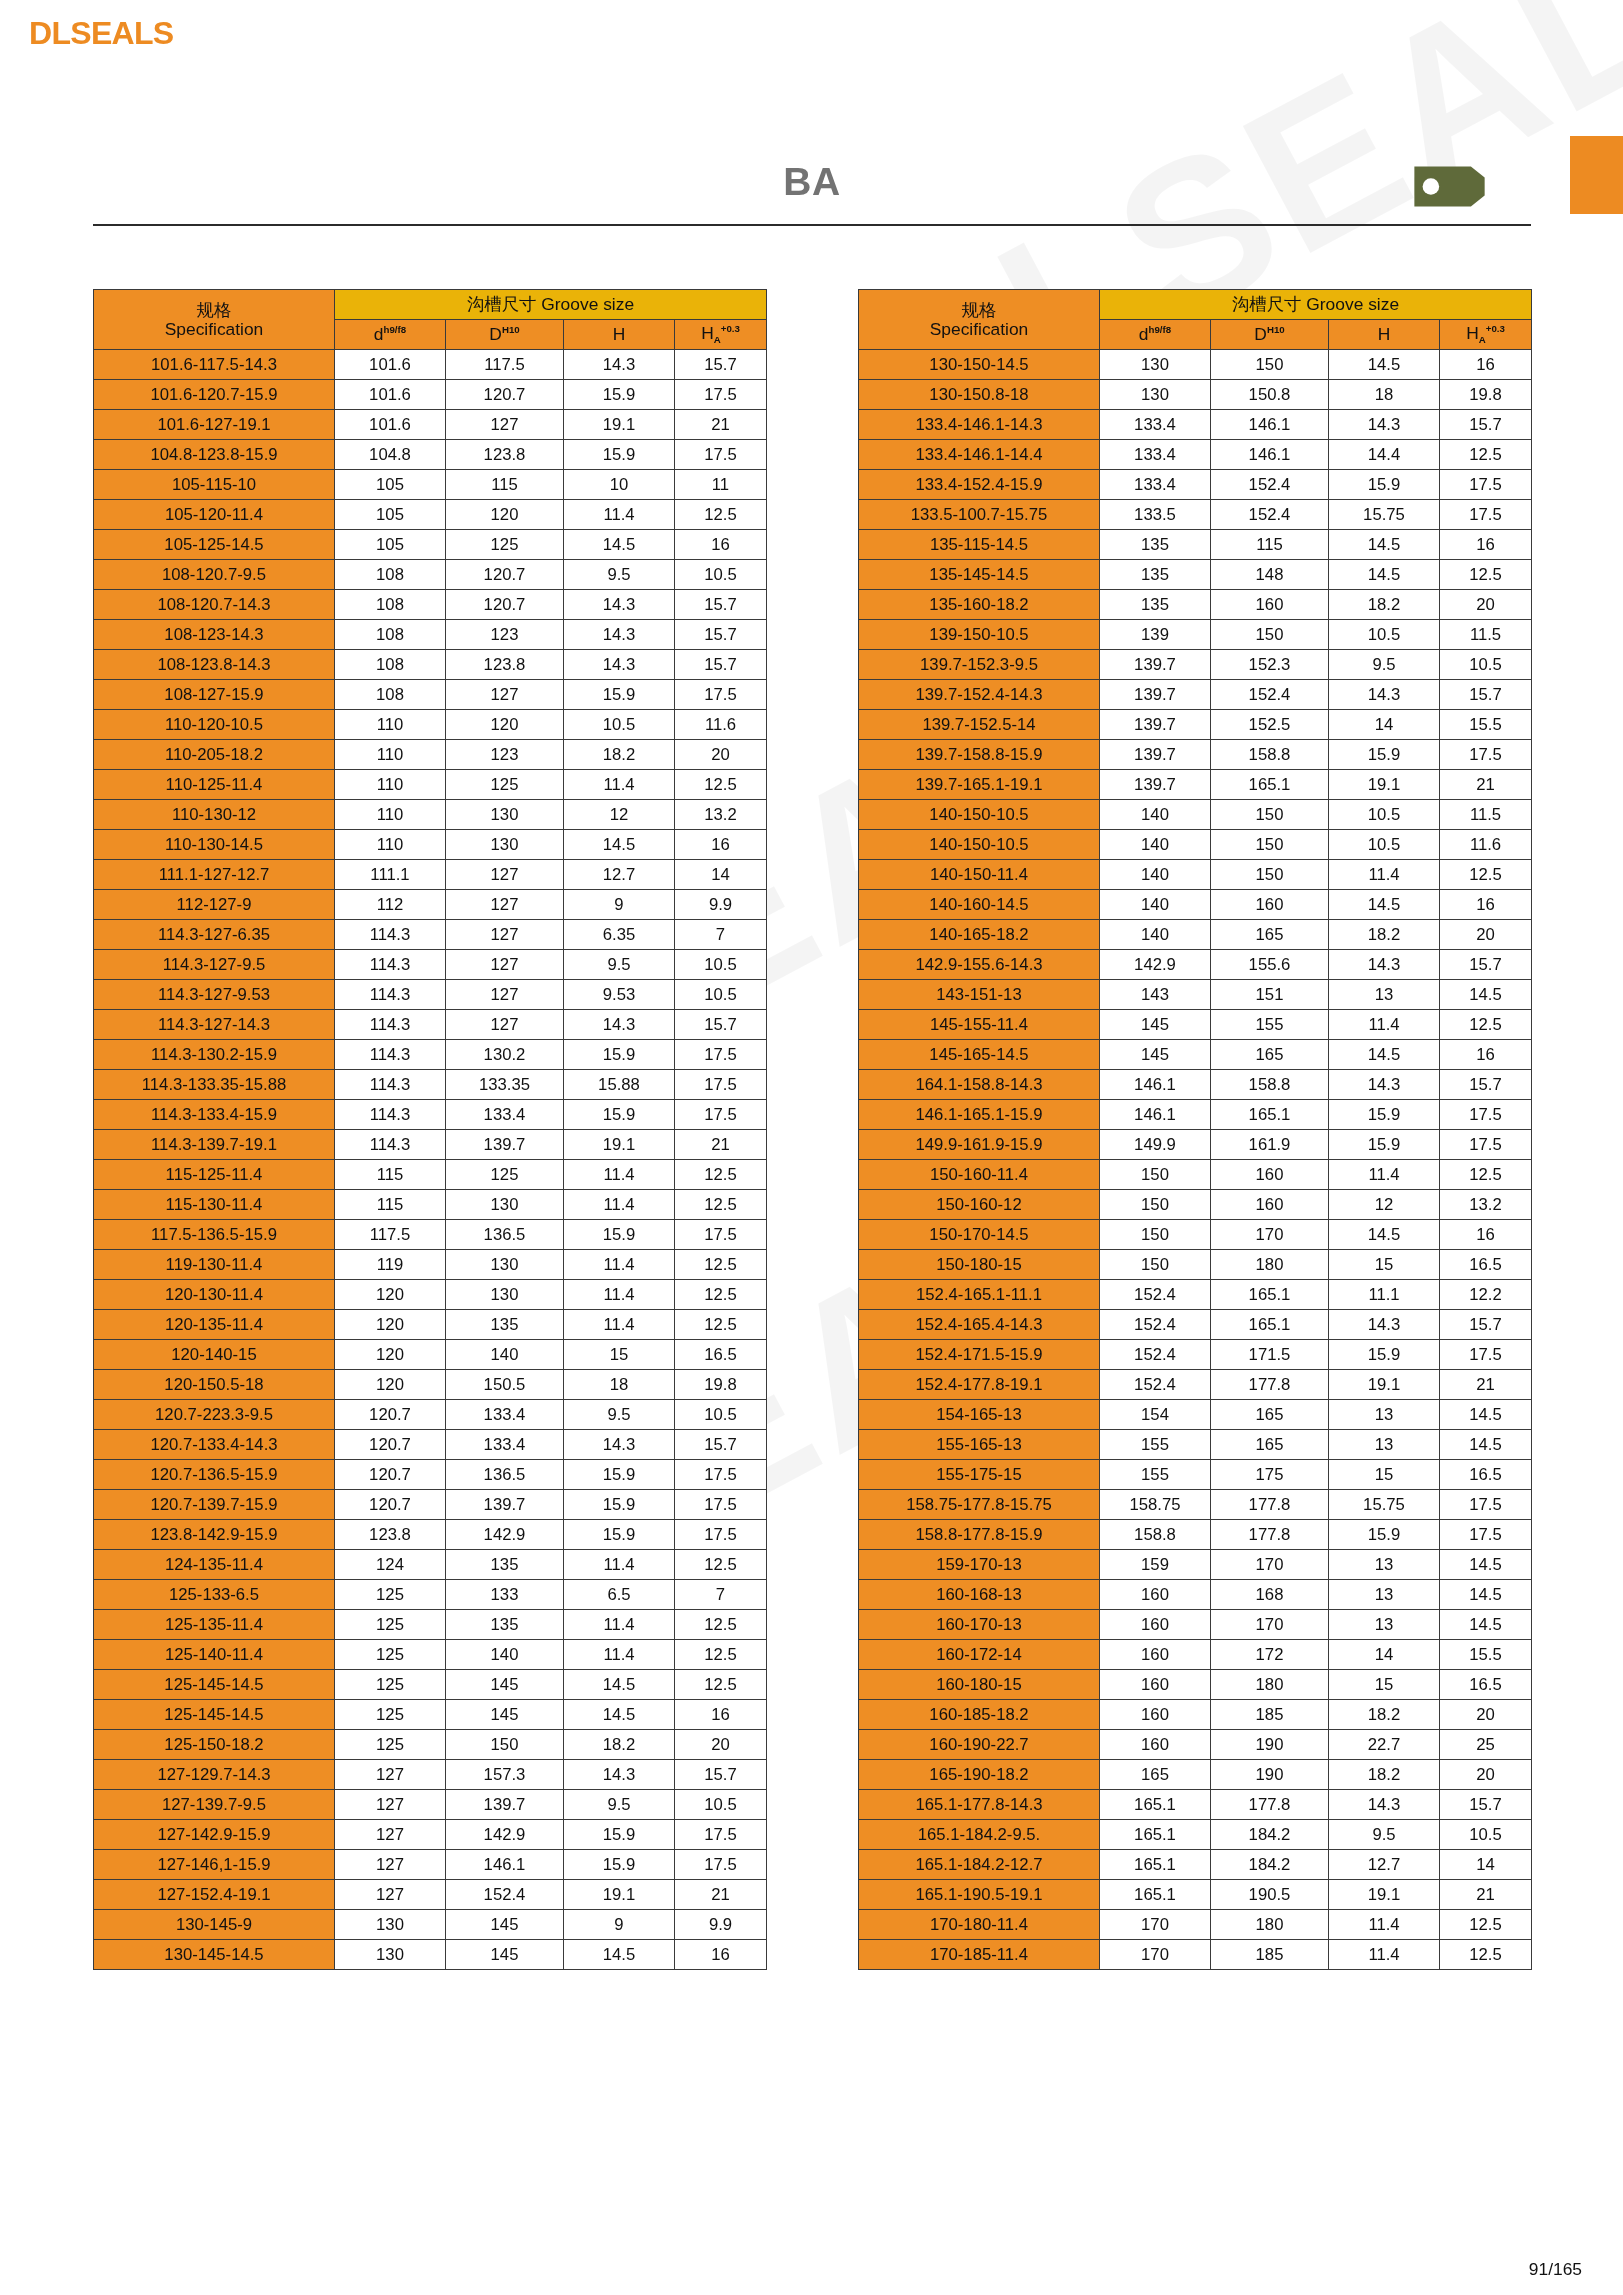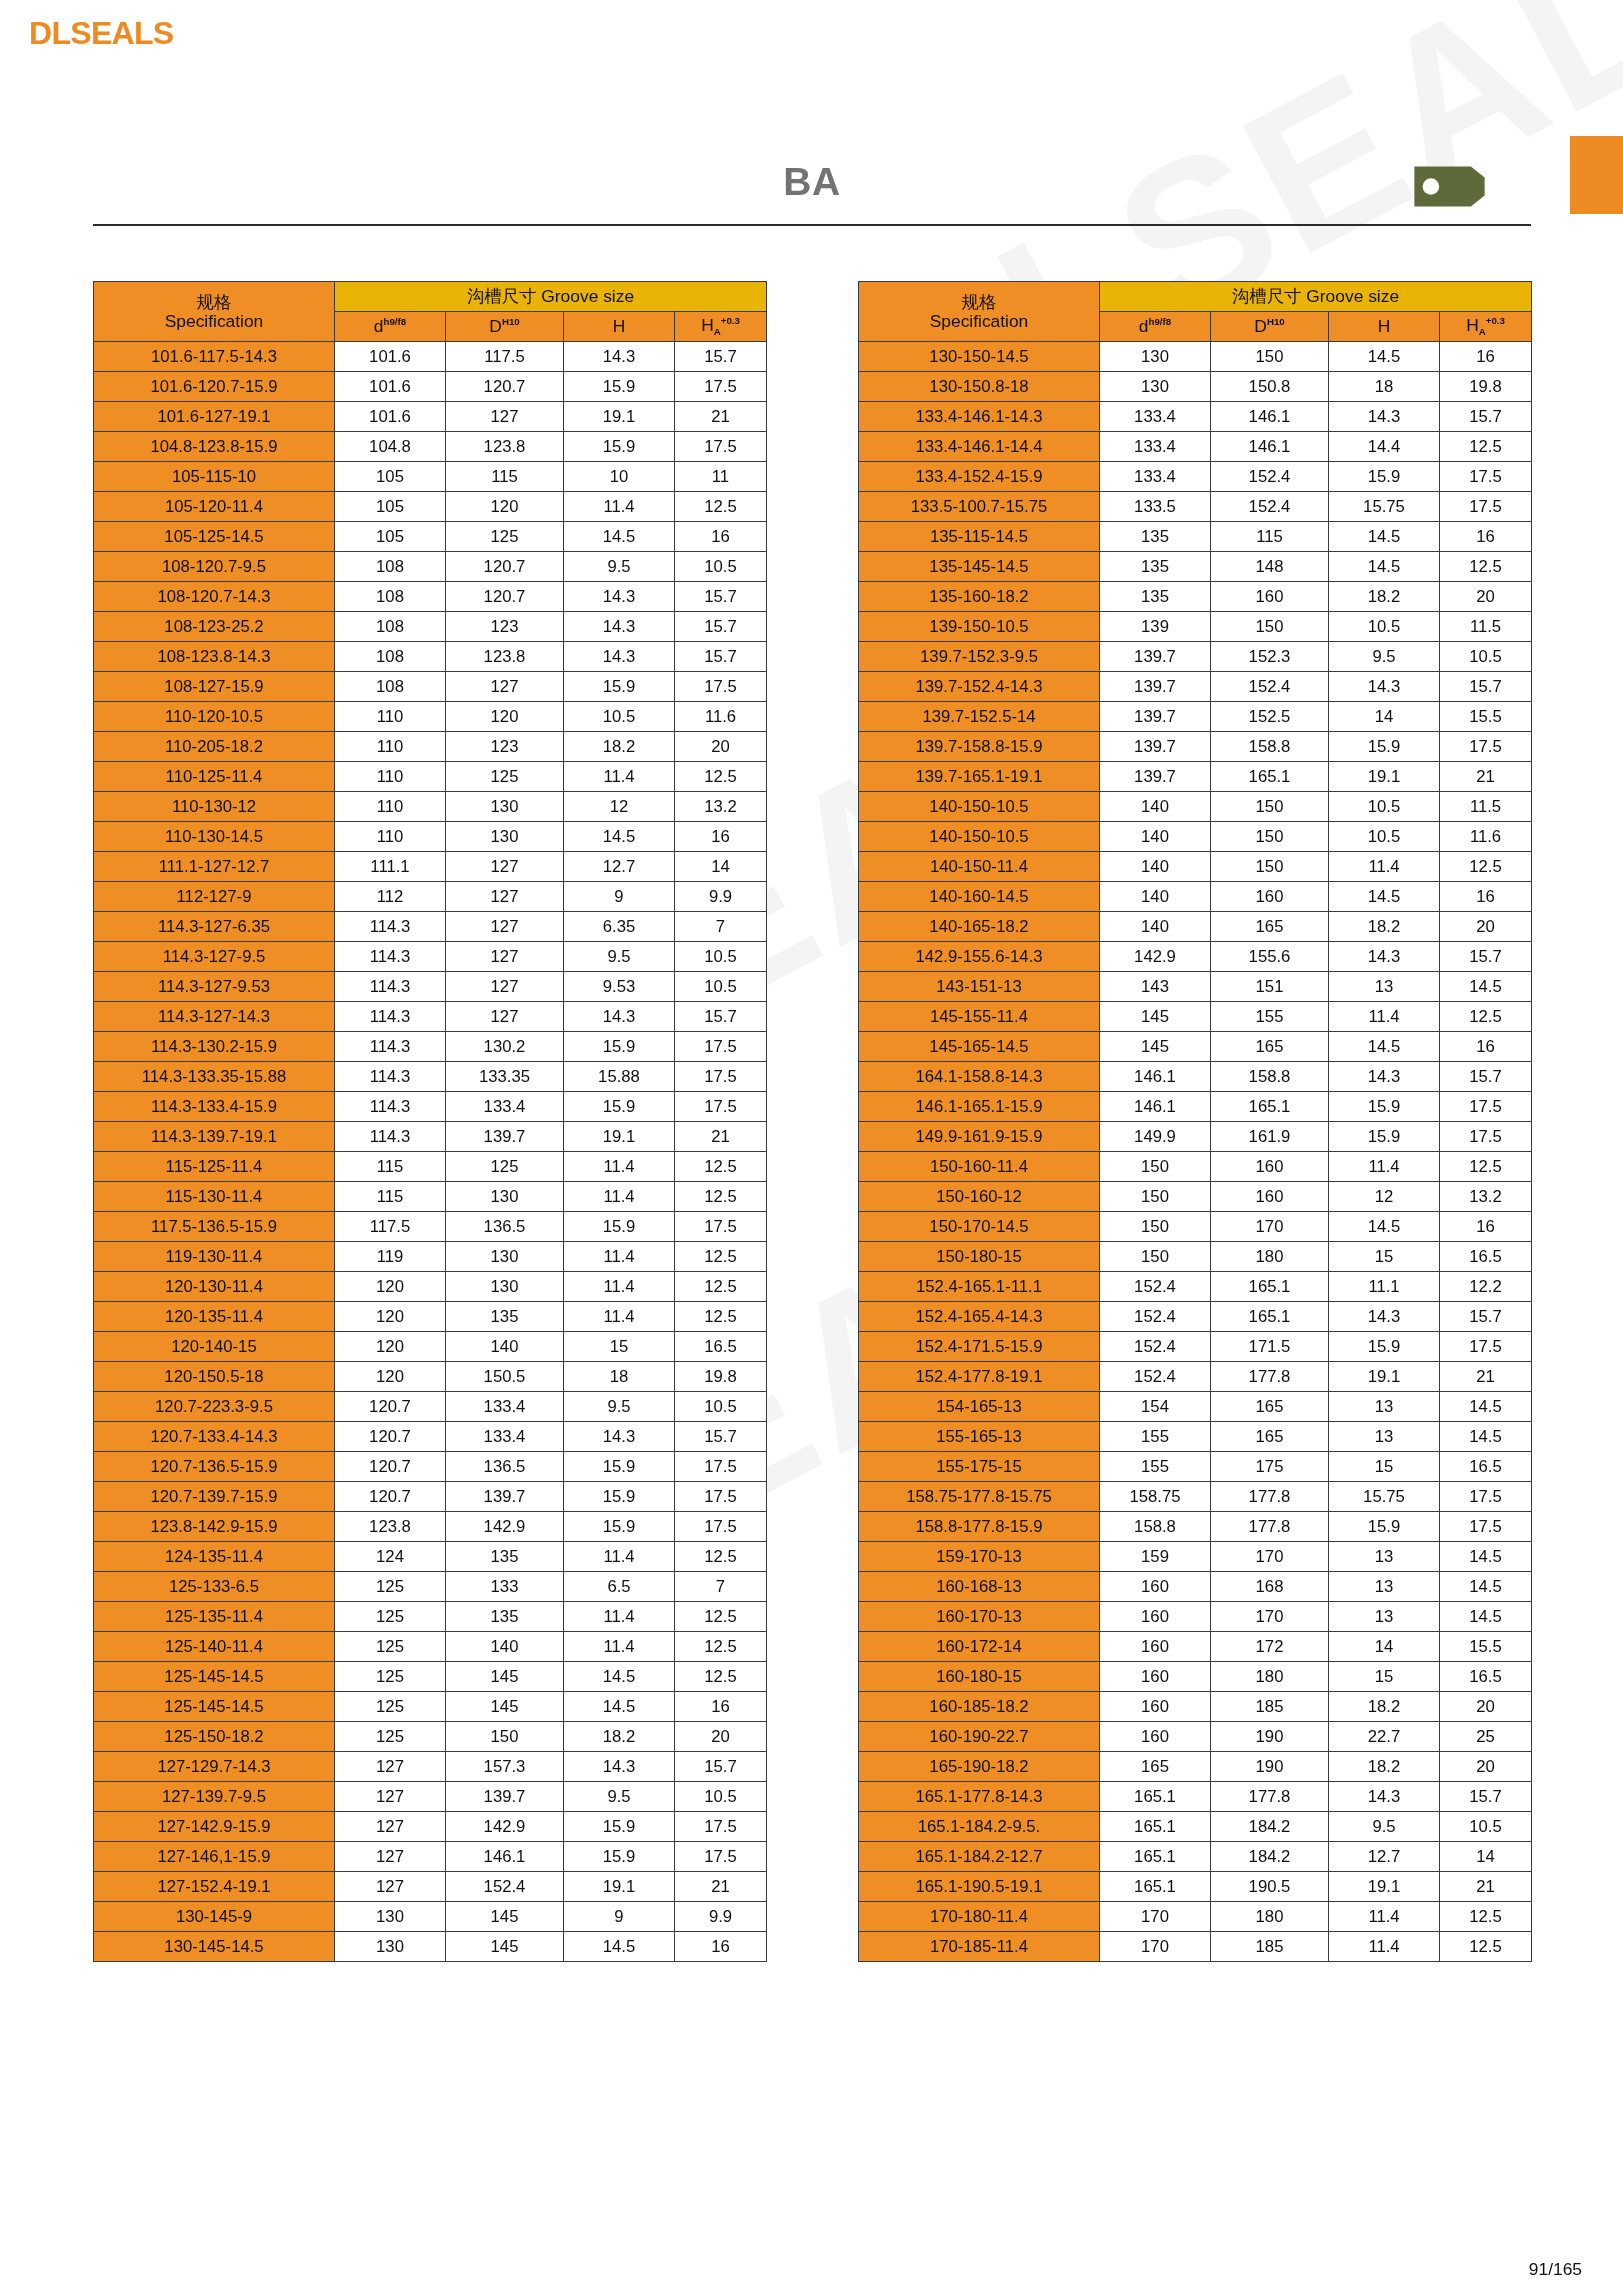--- a/index.html
+++ b/index.html
@@ -78,21 +78,21 @@
   .wm3 { left: 230px;  top: 1308px; }
 
   
   .tables {
     position: absolute;
     left: 0; top: 273px;
     width: 1624px;
   }
   .tbl-wrap {
     position: absolute;
-    top: 8px;
+    top: 16px;
     border-radius: 26px;
   }
   .tbl-left  { left: 93px; }
   .tbl-right { left: 858px; }
 
   table.spec {
     border-collapse: collapse;
     table-layout: fixed;
     width: 673px;
     font-size: 16.7px;
@@ -266,21 +266,21 @@
               <td class="cell-num">10.5</td>
             </tr>
             <tr>
               <td class="cell-spec">108-120.7-14.3</td>
               <td class="cell-num">108</td>
               <td class="cell-num">120.7</td>
               <td class="cell-num">14.3</td>
               <td class="cell-num">15.7</td>
             </tr>
             <tr>
-              <td class="cell-spec">108-123-25.2</td>
+              <td class="cell-spec">108-123-14.3</td>
               <td class="cell-num">108</td>
               <td class="cell-num">123</td>
               <td class="cell-num">14.3</td>
               <td class="cell-num">15.7</td>
             </tr>
             <tr>
               <td class="cell-spec">108-123.8-14.3</td>
               <td class="cell-num">108</td>
               <td class="cell-num">123.8</td>
               <td class="cell-num">14.3</td>

